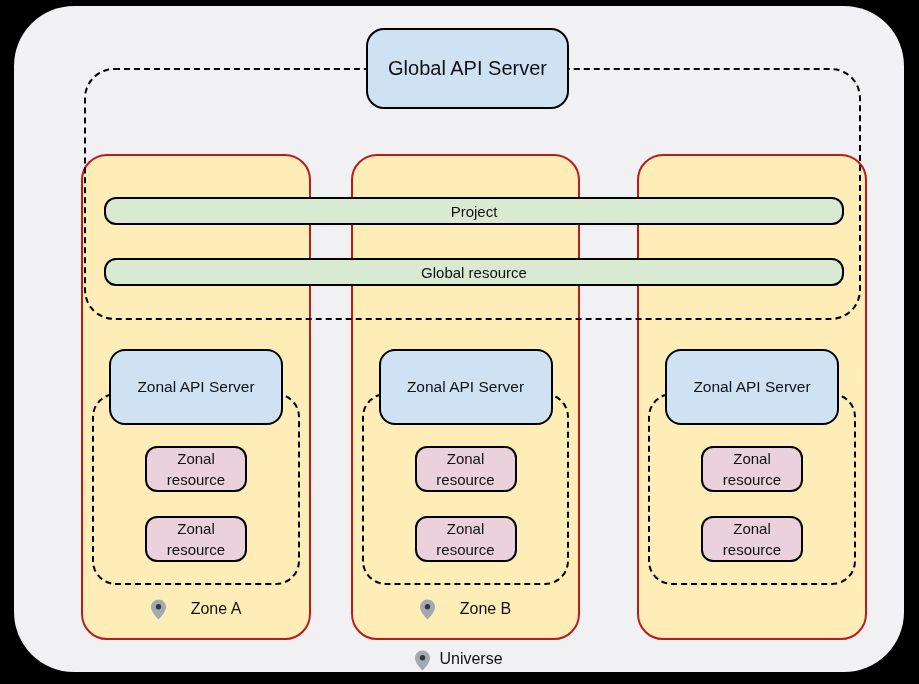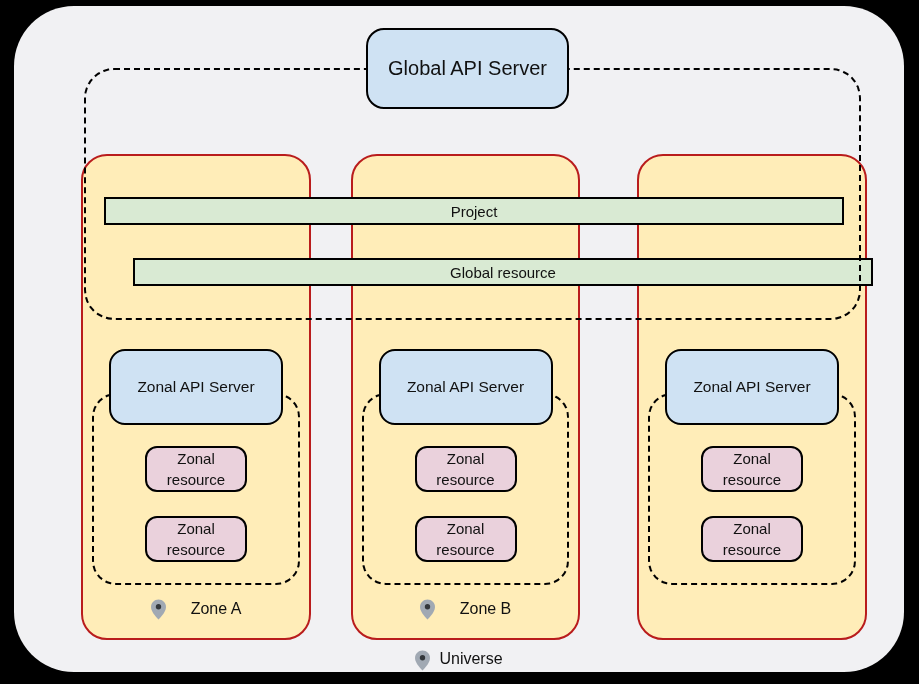--- a/index.html
+++ b/index.html
@@ -30,27 +30,27 @@
   .zone-a { left: 67px;  width: 230px; }
   .zone-b { left: 337px; width: 229px; }
   .zone-c { left: 623px; width: 230px; }
 
   
   .hbar {
     position: absolute;
     left: 90px; width: 740px; height: 28px;
     background: #d9ead3;
     border: 2px solid #000;
-    border-radius: 0;
+    border-radius: 12px;
     box-sizing: border-box;
     display: flex; align-items: center; justify-content: center;
     font-size: 15px;
   }
   .bar-project { top: 191px; }
-  .bar-global-resource { top: 252px; margin-left: 29px; }
+  .bar-global-resource { top: 252px; }
 
   
   .global-dashed {
     position: absolute;
     left: 70px; top: 62px;
     width: 777px; height: 252px;
     border: 2px dashed #000;
     border-radius: 30px;
     box-sizing: border-box;
     pointer-events: none;

